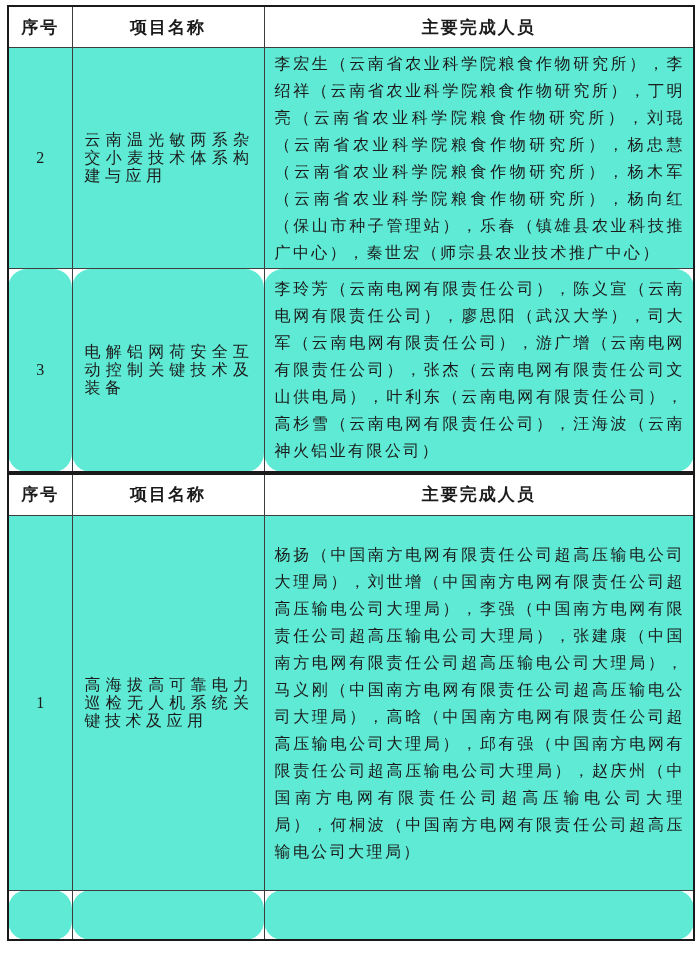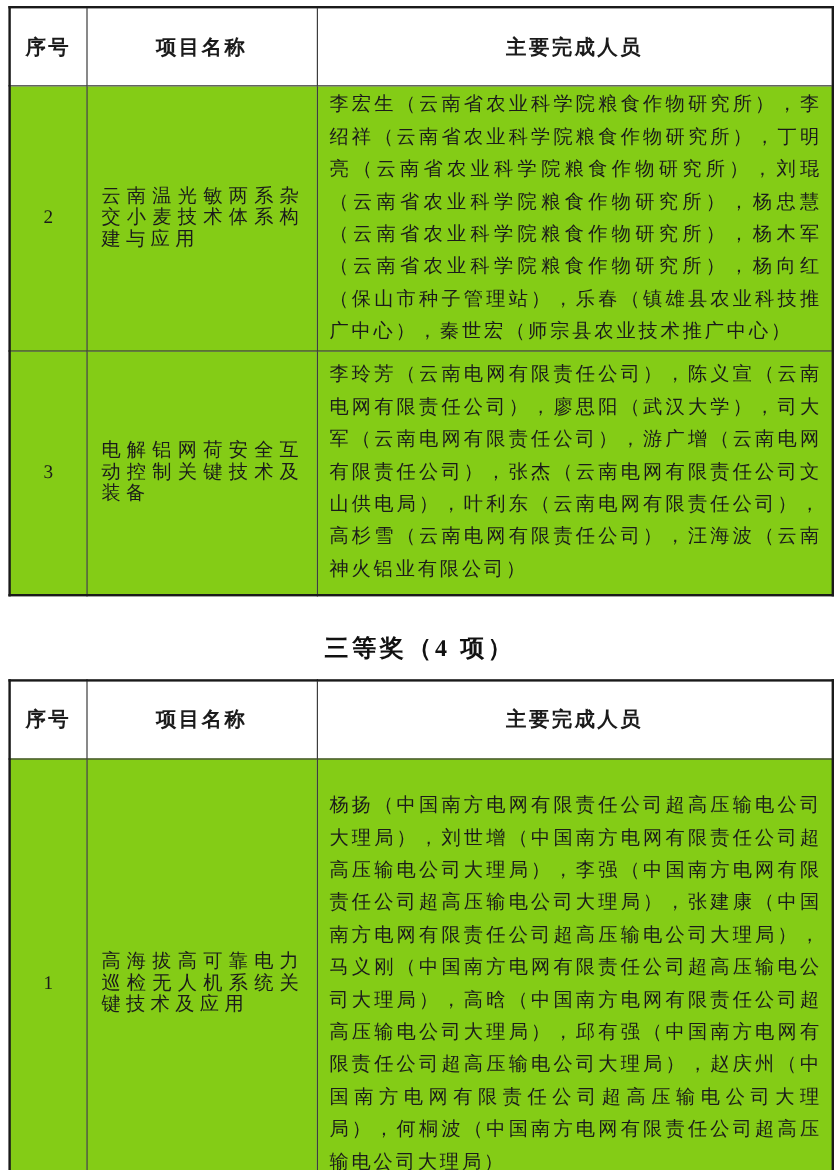--- a/index.html
+++ b/index.html
@@ -30,31 +30,32 @@
   .award-table th {
     border: 1px solid #3d3d3d;
     height: 40px;
     font-family: "Liberation Sans", "DejaVu Sans", sans-serif;
     font-weight: bold;
     font-size: 17px;
     letter-spacing: 2px;
     text-align: center;
     vertical-align: middle;
     background: #ffffff;
-    padding: 12px;
+    padding: 0;
   }
   .award-table td {
     border: 1px solid #3d3d3d;
     vertical-align: middle;
     font-size: 16px;
-    background: #84cc16;
+    background: #5eead4;
   }
   
   .award-table tbody tr + tr td {
     border-top: 1px solid #9c9c9c;
+    border-radius: 19px;
   }
   td.rank-cell {
     text-align: center;
     padding: 0;
   }
   td.project-cell {
     text-align: justify;
     text-justify: inter-character;
     letter-spacing: 4.5px;
     line-height: 18px;
@@ -106,21 +107,20 @@
         <td class="people-cell">李宏生（云南省农业科学院粮食作物研究所），李绍祥（云南省农业科学院粮食作物研究所），丁明亮（云南省农业科学院粮食作物研究所），刘琨（云南省农业科学院粮食作物研究所），杨忠慧（云南省农业科学院粮食作物研究所），杨木军（云南省农业科学院粮食作物研究所），杨向红（保山市种子管理站），乐春（镇雄县农业科技推广中心），秦世宏（师宗县农业技术推广中心）</td>
       </tr>
       <tr style="height:203px;">
         <td class="rank-cell">3</td>
         <td class="project-cell">电解铝网荷安全互动控制关键技术及装备</td>
         <td class="people-cell">李玲芳（云南电网有限责任公司），陈义宣（云南电网有限责任公司），廖思阳（武汉大学），司大军（云南电网有限责任公司），游广增（云南电网有限责任公司），张杰（云南电网有限责任公司文山供电局），叶利东（云南电网有限责任公司），高杉雪（云南电网有限责任公司），汪海波（云南神火铝业有限公司）</td>
       </tr>
     </tbody>
   </table>
 
-  <div class="section-heading">三等奖（4 项）</div>
 
   <table class="award-table">
     <colgroup>
       <col class="col-no">
         <col class="col-project">
         <col class="col-people">
     </colgroup>
     <thead>
       <tr>
         <th>序号</th>

